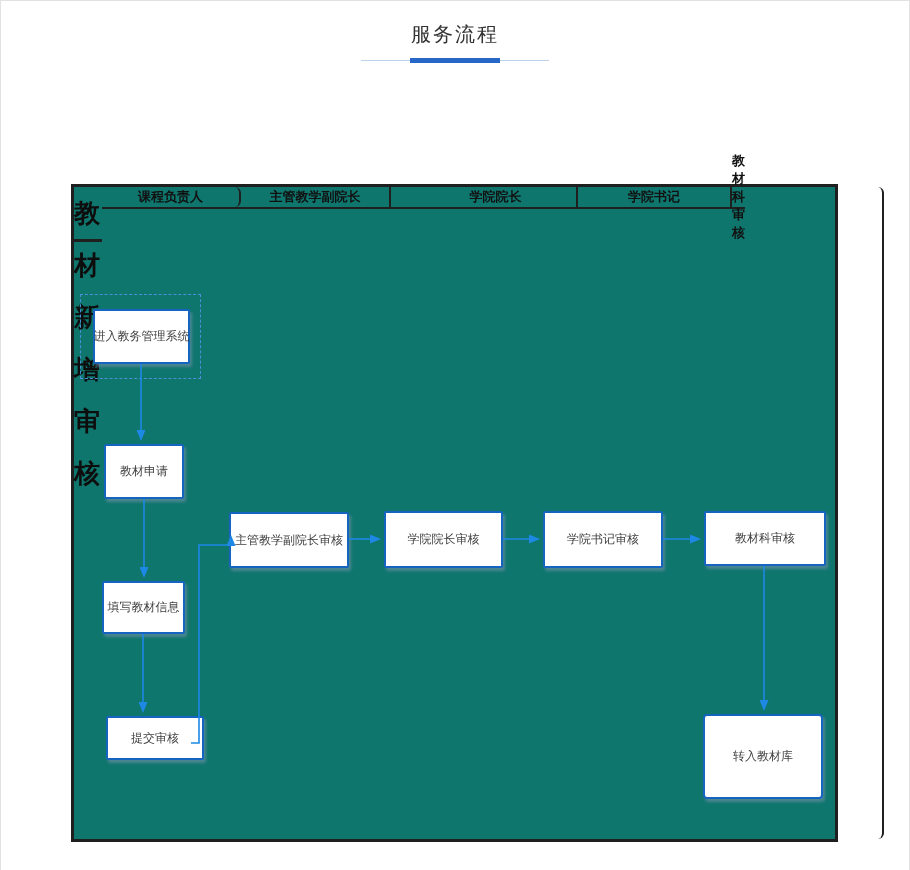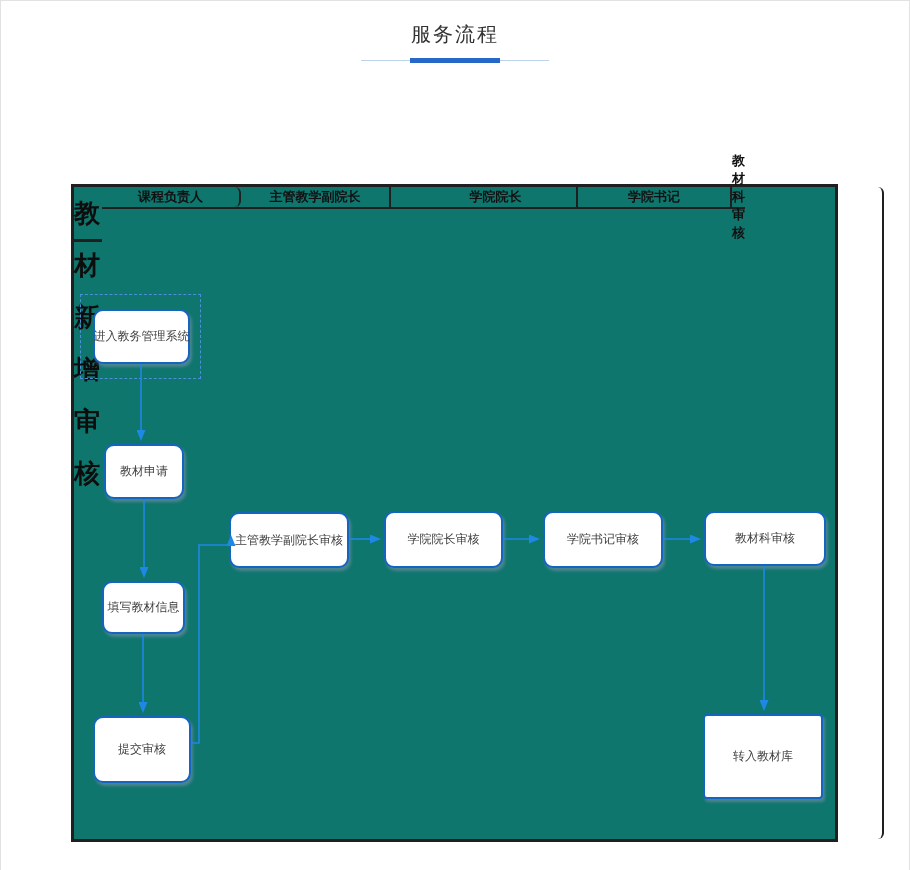--- a/index.html
+++ b/index.html
@@ -56,37 +56,37 @@
   .c5 { flex:1; border-right:none; }
 
   
   .fc-canvas { position:absolute; left:0; top:80px; right:0; bottom:0; }
   
 
   .node {
     position:absolute;
     background:#ffffff;
     border:2.5px solid #1565c0;
-    border-radius:10px;
+    border-radius:2px;
     box-shadow:2px 3px 3px rgba(125,148,175,.55);
     display:flex; align-items:center; justify-content:center;
     font-size:12px; color:#3f3f3f; white-space:nowrap;
     z-index:2;
   }
   .dashed-group {
     position:absolute;
     border:1.5px dashed #4a90d9;
     background:transparent;
     z-index:1;
   }
   .node-enter   { left:19px;  top:42px;  width:97px;  height:55px; }
   .grp-enter    { left:6px;   top:27px;  width:121px; height:85px; }
   .node-apply   { left:30px;  top:177px; width:80px;  height:55px; }
   .node-fill    { left:28px;  top:314px; width:83px;  height:53px; }
-  .node-submit  { left:19px;  top:449px; width:98px;  height:67px; }
+  .node-submit  { left:32px;  top:449px; width:98px;  height:44px; }
   .node-vice    { left:155px; top:245px; width:120px; height:56px; }
   .node-dean    { left:310px; top:244px; width:119px; height:57px; }
   .node-sec     { left:469px; top:244px; width:120px; height:57px; }
   .node-section { left:630px; top:244px; width:122px; height:55px; }
   .node-library { left:629px; top:447px; width:120px; height:85px; border-radius:4px; }
 
   svg.connectors {
     position:absolute; left:0; top:0; width:761px; height:573px;
     z-index:3; pointer-events:none;
   }

